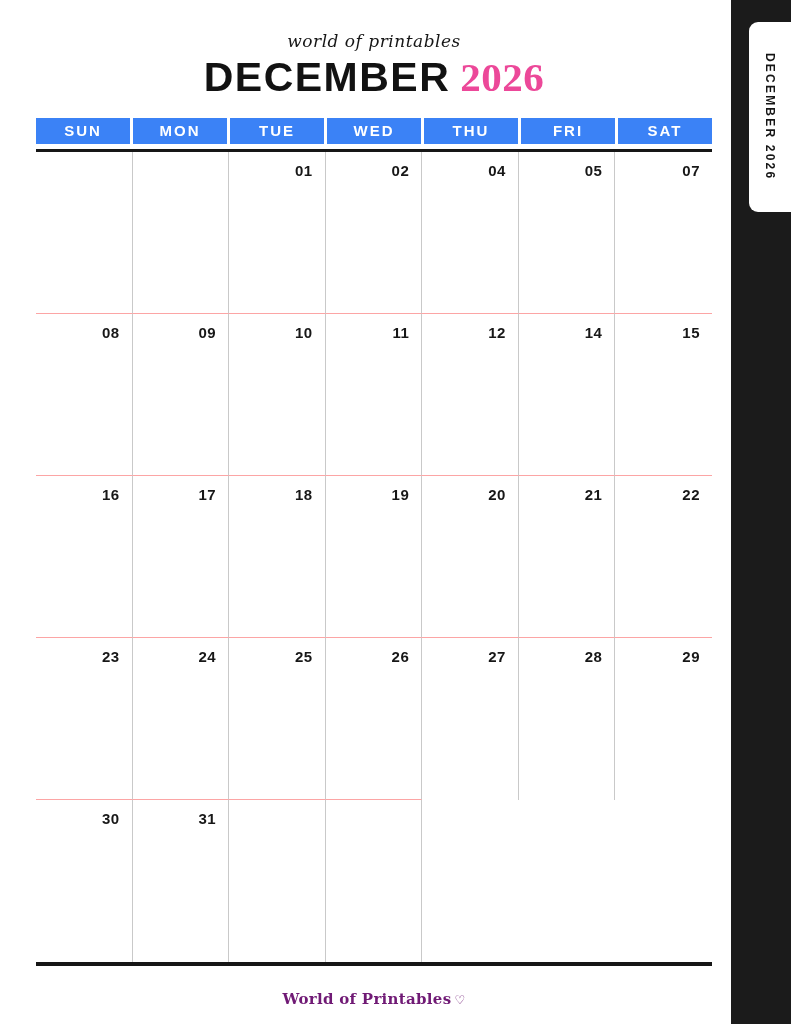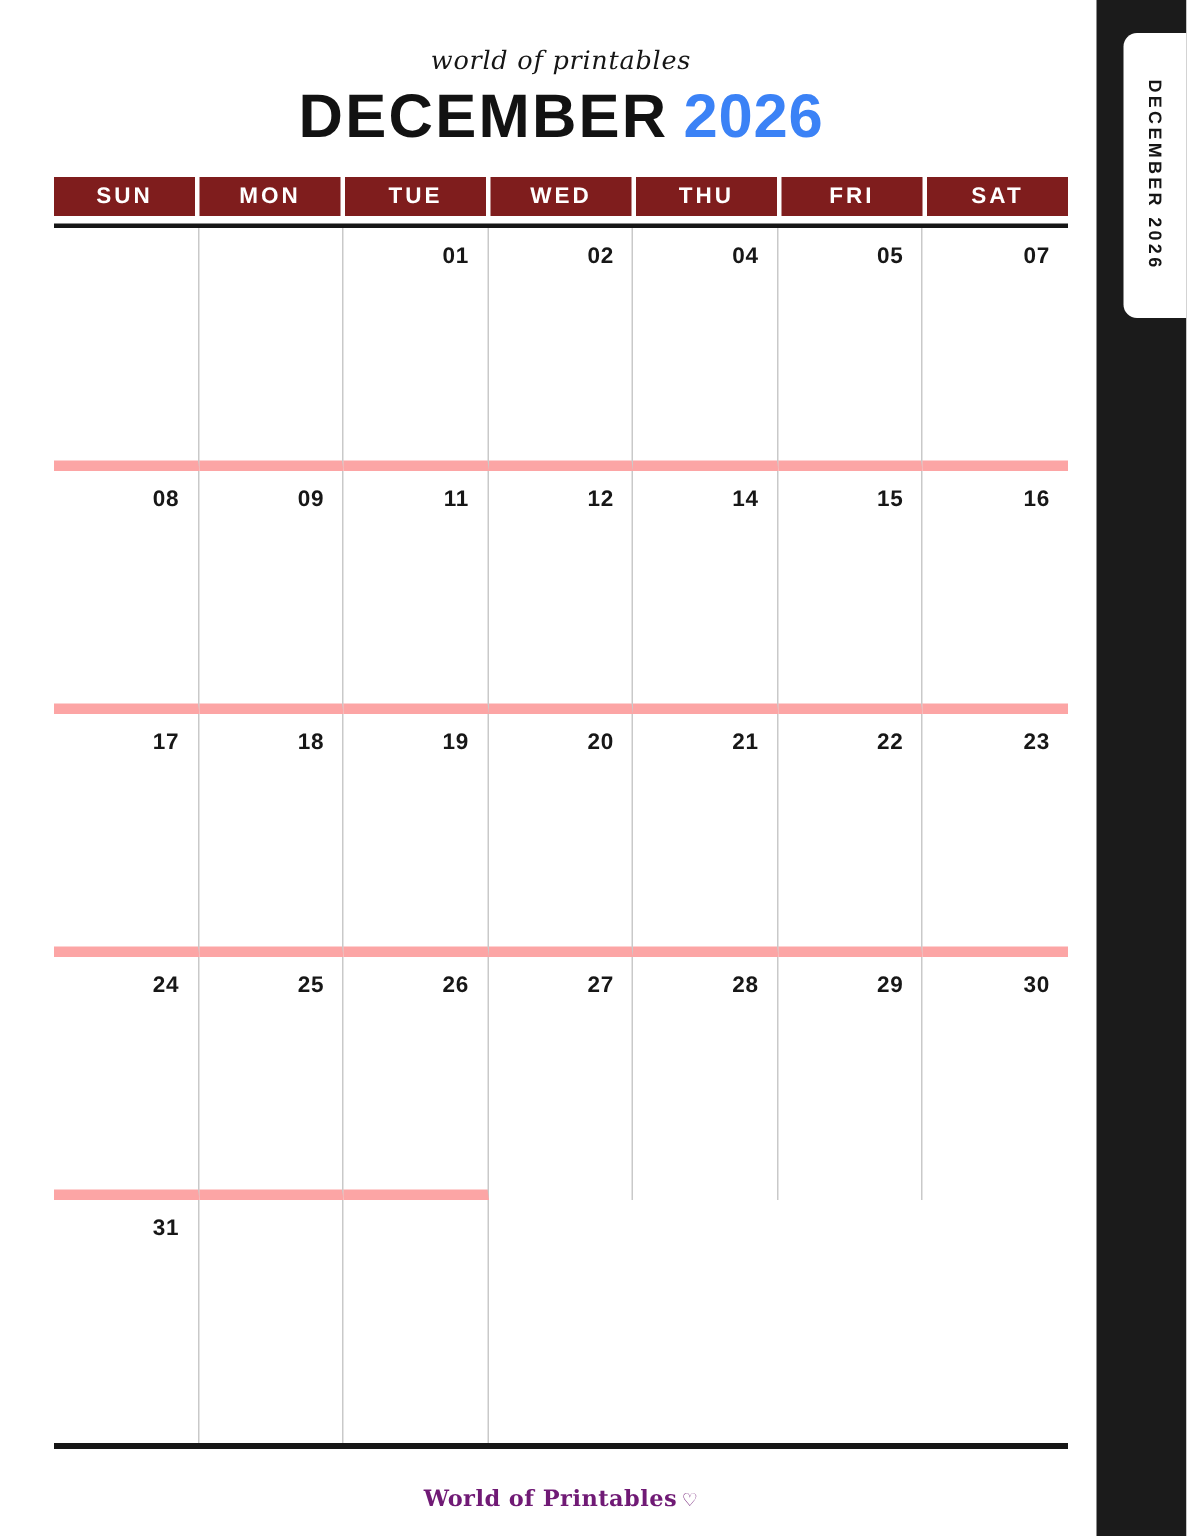--- a/index.html
+++ b/index.html
@@ -89,37 +89,37 @@
   }
   .title-month {
     font-family: "Liberation Sans", sans-serif;
     font-size: 41px;
     font-weight: bold;
     letter-spacing: 1.5px;
     color: #121212;
     margin-top: 34px;
   }
   .title-year {
-    font-family: Liberation Sans, sans-serif;
+    font-family: Liberation Serif, serif;
     font-size: 41px;
     font-weight: bold;
     letter-spacing: 0.5px;
-    color: #3b82f6;
+    color: #ec4899;
     margin-left: 10px;
   }
 
   
   .dow-row {
     margin-top: 18px;
     display: grid;
     grid-template-columns: repeat(7, 1fr);
     gap: 3px;
   }
   .dow {
-    background: #7f1d1d;
+    background: #3b82f6;
     color: #ffffff;
     height: 26px;
     line-height: 26px;
     text-align: center;
     font-size: 15px;
     font-weight: bold;
     letter-spacing: 2px;
   }
 
   .rule-under-head {
@@ -130,21 +130,21 @@
 
   
   .grid {
     margin-top: 0;
     display: grid;
     grid-template-columns: repeat(7, 1fr);
     grid-auto-rows: 162px;
   }
   .cell {
     border-right: 1px solid #c9c9c9;
-    border-bottom: 7px solid #fca5a5;
+    border-bottom: 1px solid #fca5a5;
     padding: 10px 12px 0 0;
     box-sizing: border-box;
     position: relative;
   }
   .cell:nth-child(7n) { border-right: none; }
   .grid .cell.first-col { border-left: none; }
   .cell.row-last { border-bottom: none; }
   .daynum {
     text-align: right;
     font-size: 15px;
@@ -227,20 +227,23 @@
       <div class="cell">
           <div class="daynum">07</div>
         </div>
       <div class="cell">
           <div class="daynum">08</div>
         </div>
       <div class="cell">
           <div class="daynum">09</div>
         </div>
       <div class="cell">
+          <div class="daynum">10</div>
+        </div>
+      <div class="cell">
           <div class="daynum">11</div>
         </div>
       <div class="cell">
           <div class="daynum">12</div>
         </div>
 
       <div class="cell">
           <div class="daynum">14</div>
         </div>
       <div class="cell">

